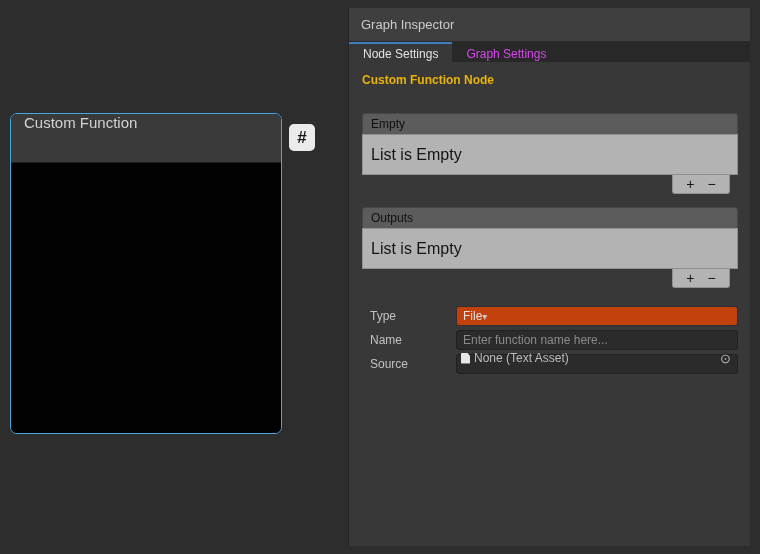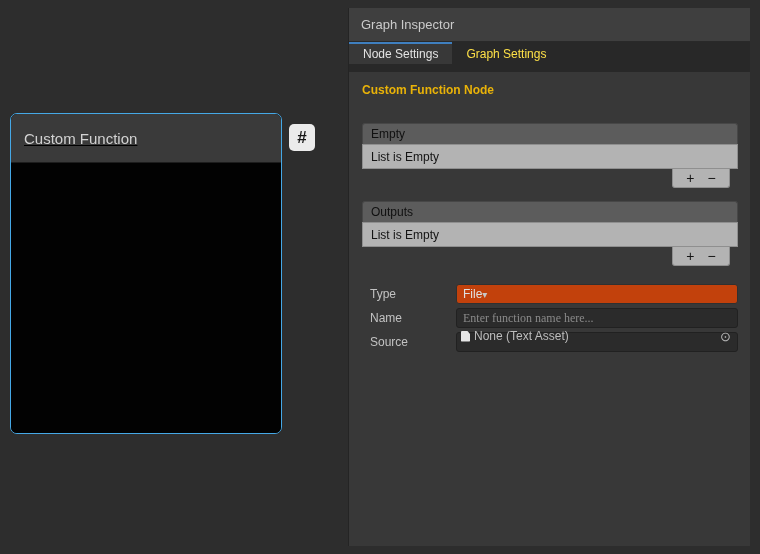--- a/index.html
+++ b/index.html
@@ -27,24 +27,22 @@
     background: #020202;
     overflow: hidden;
     display: flex;
     flex-direction: column;
   }
   .node-header {
     height: 49px;
     background: #3a3a3a;
     border-bottom: 1px solid #1d1d1d;
     display: flex;
-    align-items: center;
     padding: 0 13px;
     flex: none;
-    text-decoration: underline;
   }
   .node-title { font-size: 15px; color: #d2d2d2; }
   .node-body { flex: 1; background: #020202; }
 
   .hash-badge {
     position: absolute;
     left: 289px; top: 124px;
     width: 26px; height: 27px;
     background: #ebebeb;
     border-radius: 5px;
@@ -68,31 +66,31 @@
     height: 34px;
     background: #3f3f3f;
     border-bottom: 1px solid #292929;
     display: flex;
     align-items: center;
     padding: 0 12px;
     color: #cbcbcb;
     font-size: 13px;
   }
   .tabbar {
-    height: 30px;
+    height: 20px;
     background: #282828;
     display: flex;
   }
   .tab {
     height: 22px;
     padding: 0 14px;
     font-size: 12px;
     display: flex;
     align-items: center;
-    color: #fde047;
+    color: #d946ef;
     border-top: 2px solid transparent;
     cursor: default;
   }
   .tab.active {
     background: #383838;
     border-top-color: #3f7fbf;
     color: #e3e3e3;
   }
 
   .content { padding: 11px 12px 0 13px; }
@@ -112,27 +110,27 @@
     border: 1px solid #474747;
     border-bottom: none;
     border-radius: 3px 3px 0 0;
     display: flex;
     align-items: center;
     padding: 0 8px;
     font-size: 12px;
     color: #101010;
   }
   .rlist-row {
-    height: 25px;
+    height: 41px;
     background: #b3b3b3;
     border: 1px solid #8f8f8f;
     display: flex;
     align-items: center;
     padding: 0 8px;
-    font-size: 12px;
+    font-size: 16px;
     color: #141414;
   }
   .rlist-footer { display: flex; justify-content: flex-end; padding-right: 8px; }
   .rlist-footer-inner {
     width: 58px;
     height: 19px;
     background: #b3b3b3;
     border: 1px solid #8f8f8f;
     border-top: none;
     border-radius: 0 0 3px 3px;
@@ -182,21 +180,21 @@
   .textfield {
     width: 100%;
     height: 20px;
     background: #2b2b2b;
     border: 1px solid #212121;
     border-radius: 3px;
     color: #d0d0d0;
     font-size: 12px;
     padding: 0 6px;
     outline: none;
-    font-family: Liberation Serif, serif;
+    font-family: Liberation Sans, sans-serif;
   }
   .textfield::placeholder { color: #8a8a8a; }
   .objfield {
     background: #2b2b2b;
     border: 1px solid #212121;
     border-radius: 3px;
     padding: 0 3px 12px 4px;
     color: #bdbdbd;
     font-size: 12px;
     cursor: default;

